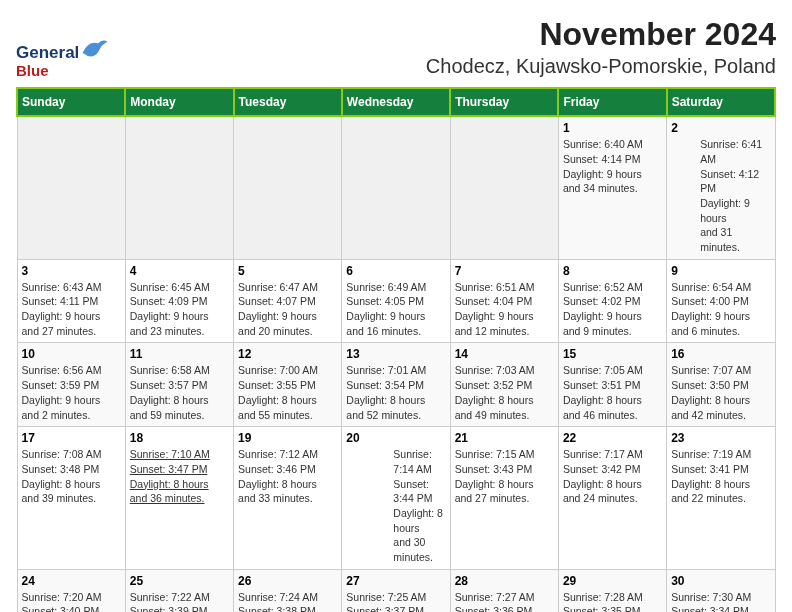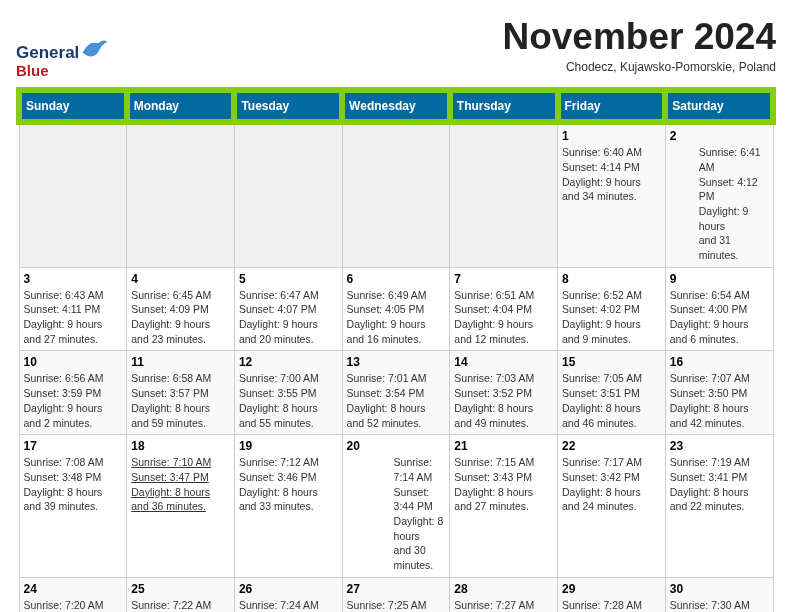--- a/index.html
+++ b/index.html
@@ -25,42 +25,42 @@
     }
     .logo-bird {
       width: 28px;
       height: 22px;
       margin-left: 2px;
     }
     .title-block {
       text-align: right;
     }
     .month-title {
-      font-size: 37px;
+      font-size: 32px;
       font-weight: bold;
       color: #222;
     }
     .location {
-      font-size: 12px;
+      font-size: 20px;
       color: #333;
       margin-top: 2px;
     }
     .calendar {
       width: 100%;
       border-collapse: collapse;
       font-size: 11px;
     }
     .calendar th {
-      background: #0369a1;
+      background: #15803d;
       color: #fff;
       padding: 6px 4px;
       text-align: left;
       font-size: 12px;
       font-weight: bold;
-      border: 6px solid #84cc16;
+      border: 2px solid #84cc16;
     }
     .calendar td {
       border: 1px solid #ccc;
       vertical-align: top;
       padding: 4px;
       width: calc(100%/7);
       min-height: 80px;
       background: #fff;
     }
     .calendar tr:nth-child(odd) td {

